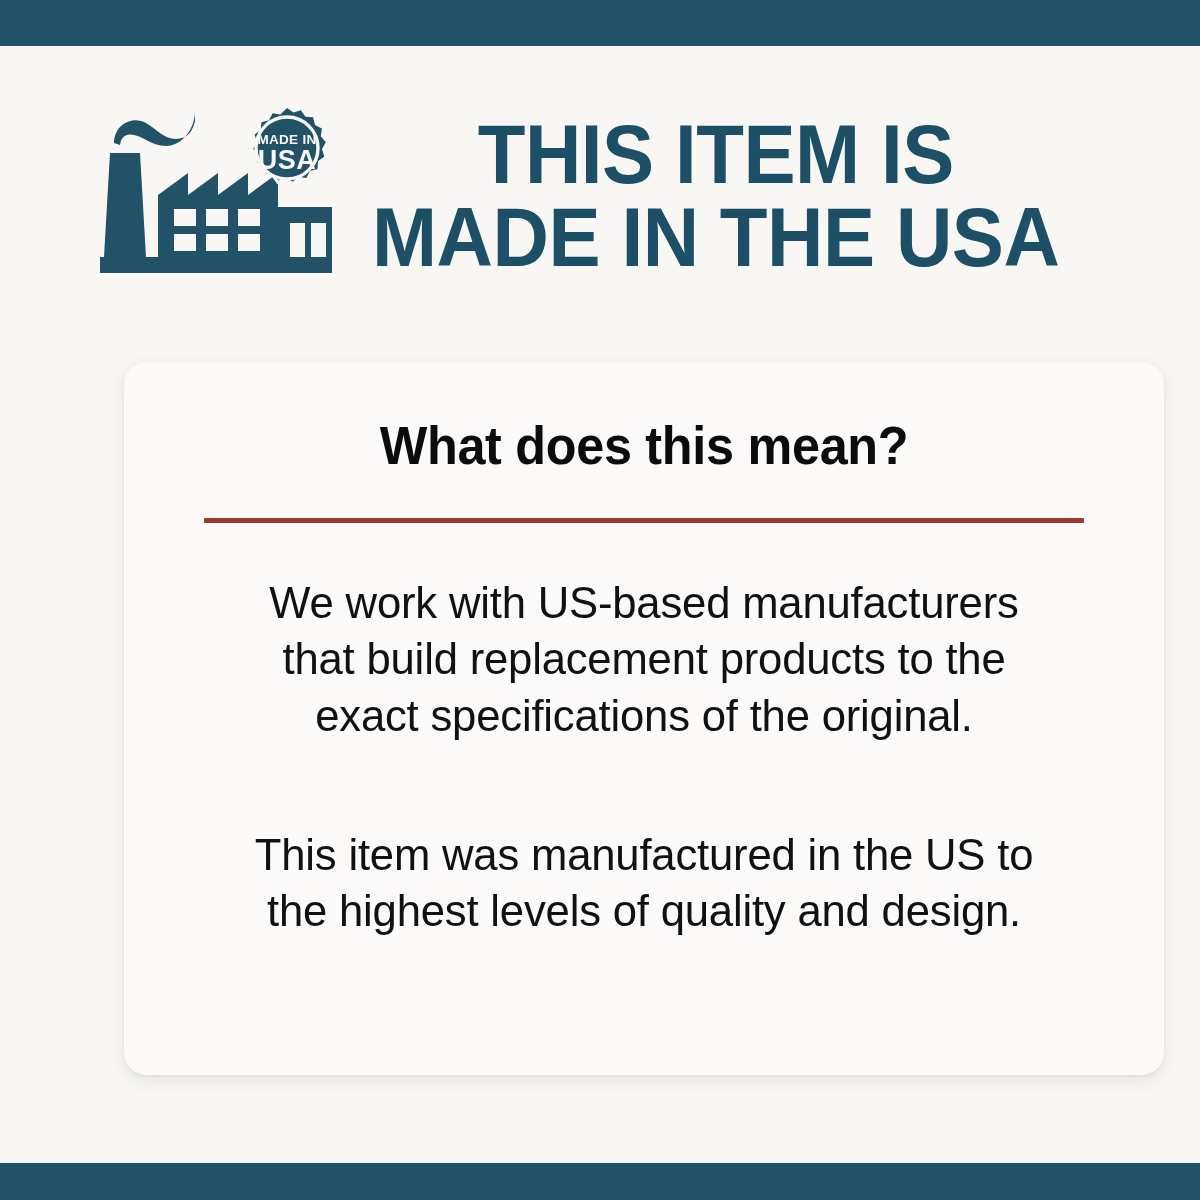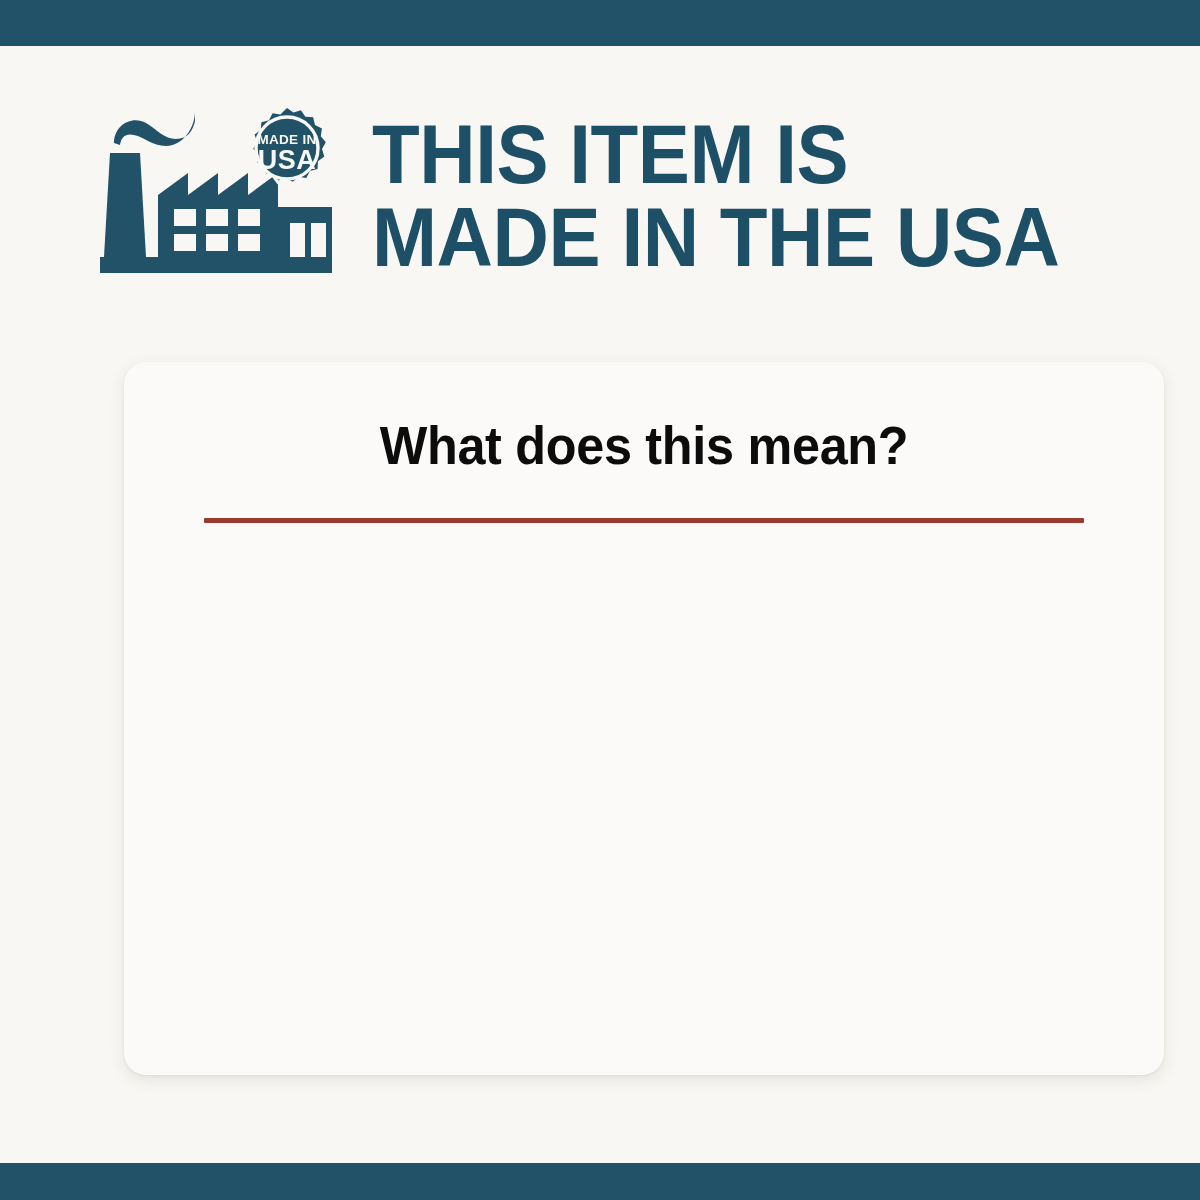--- a/index.html
+++ b/index.html
@@ -37,20 +37,21 @@
   .header {
     position: absolute;
     top: 46px;
     left: 0;
     width: 1200px;
     height: 300px;
     display: flex;
     align-items: center;
     padding-left: 96px;
     box-sizing: border-box;
+    text-align: center;
   }
 
   .logo-mark {
     width: 240px;
     height: 185px;
     flex: 0 0 240px;
     margin-top: -10px;
   }
   .logo-mark svg { display: block; width: 100%; height: 100%; }
 
@@ -181,16 +182,23 @@
     <div class="headline">THIS ITEM IS
 MADE IN THE USA</div>
   </div>
 
   <div class="card">
 
     <h2 class="card-title">What does this mean?</h2>
 
     <div class="divider"></div>
 
+    <div class="body-block">
+      <p class="para">We work with US-based manufacturers
+that build replacement products to the
+exact specifications of the original.</p>
+      <p class="para">This item was manufactured in the US to
+the highest levels of quality and design.</p>
+    </div>
   </div>
 
   <div class="bar bar-bottom"></div>
 </div>
 
 </body></html>

